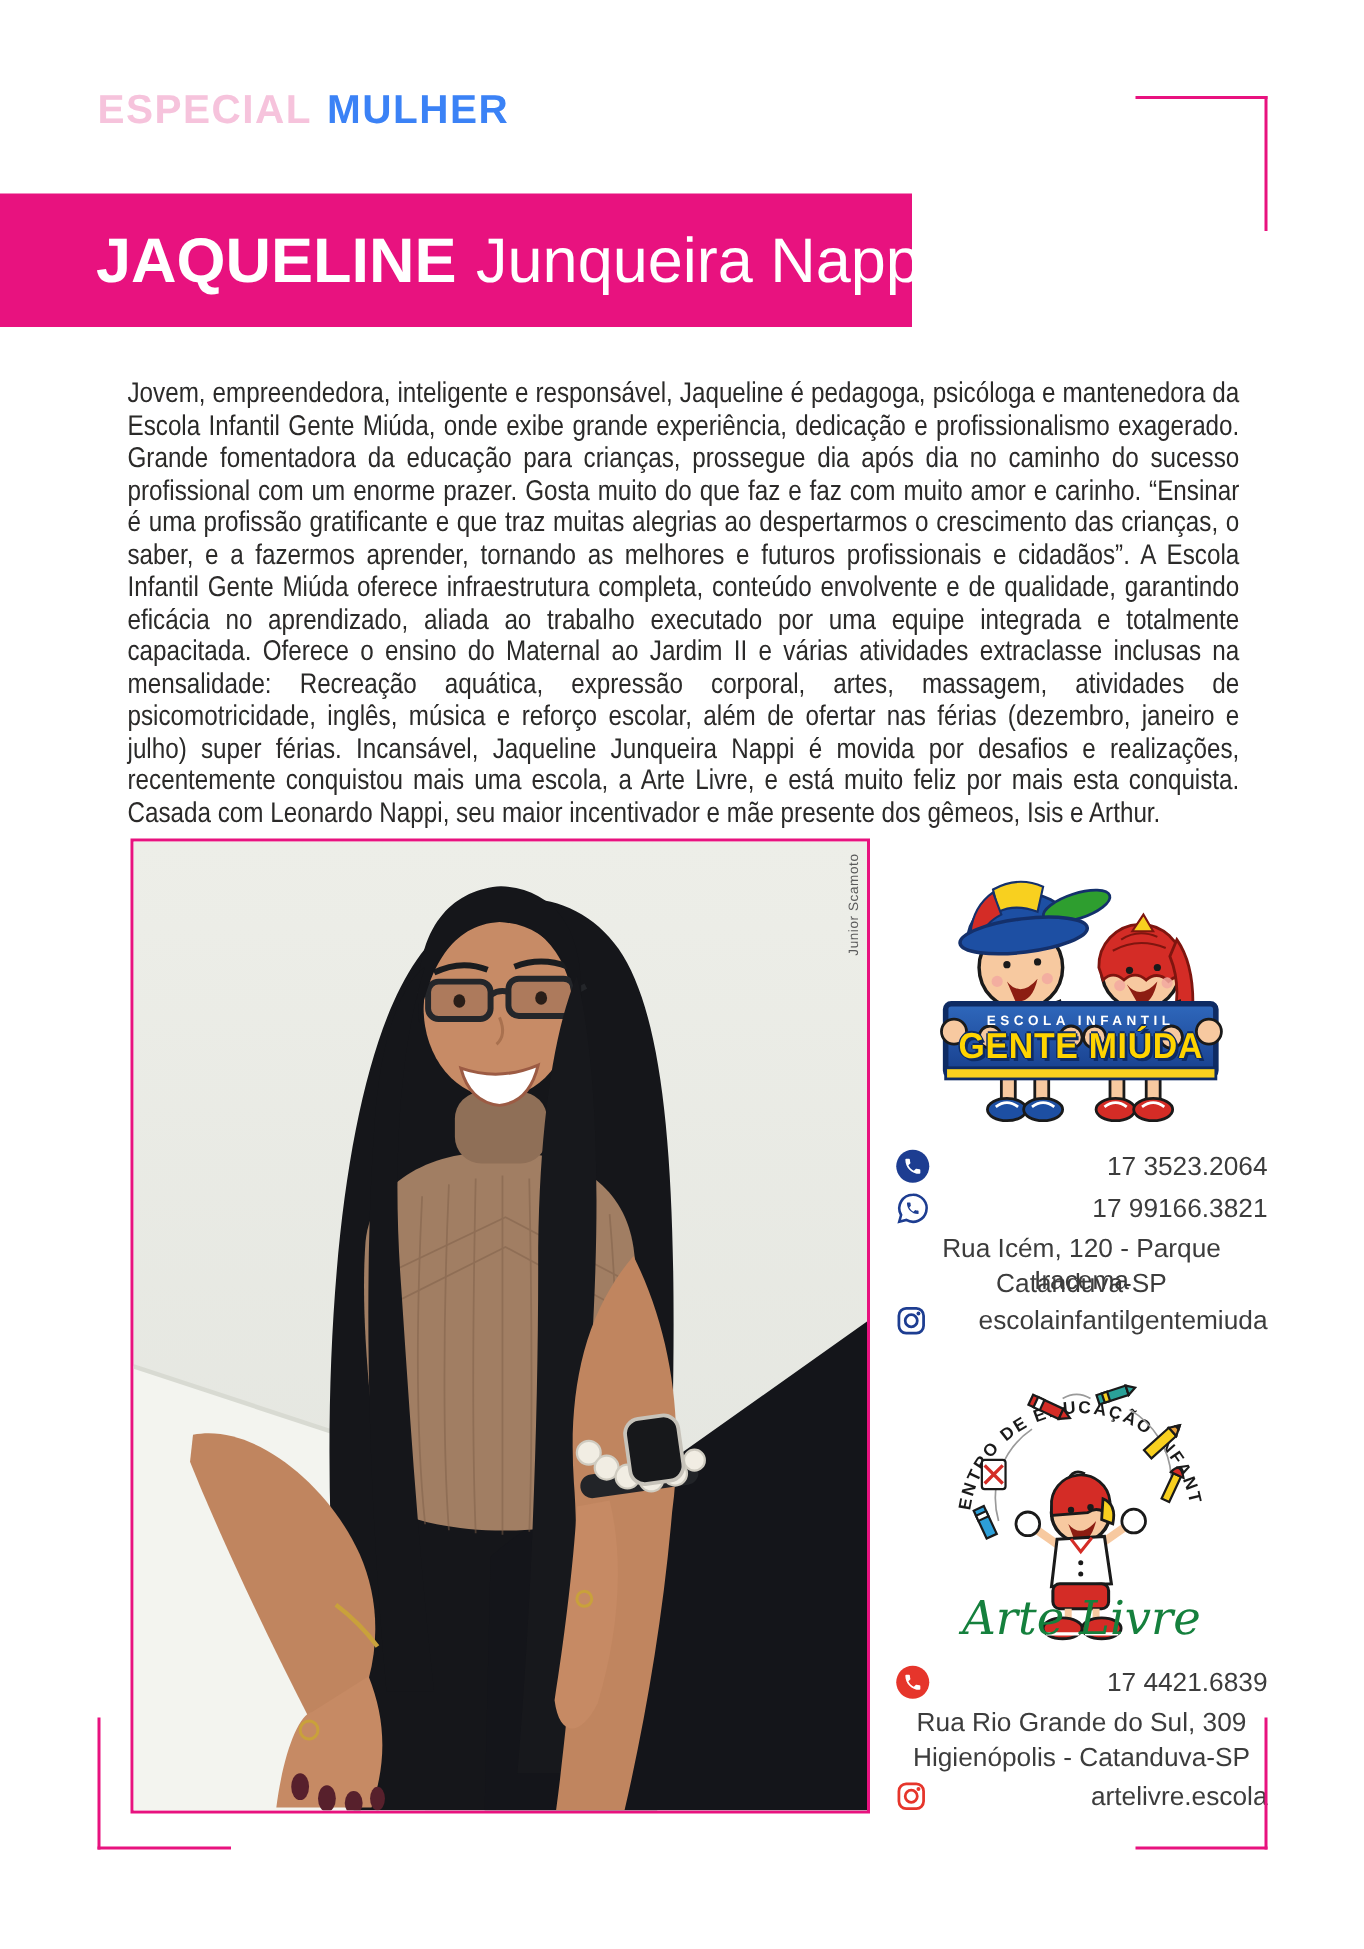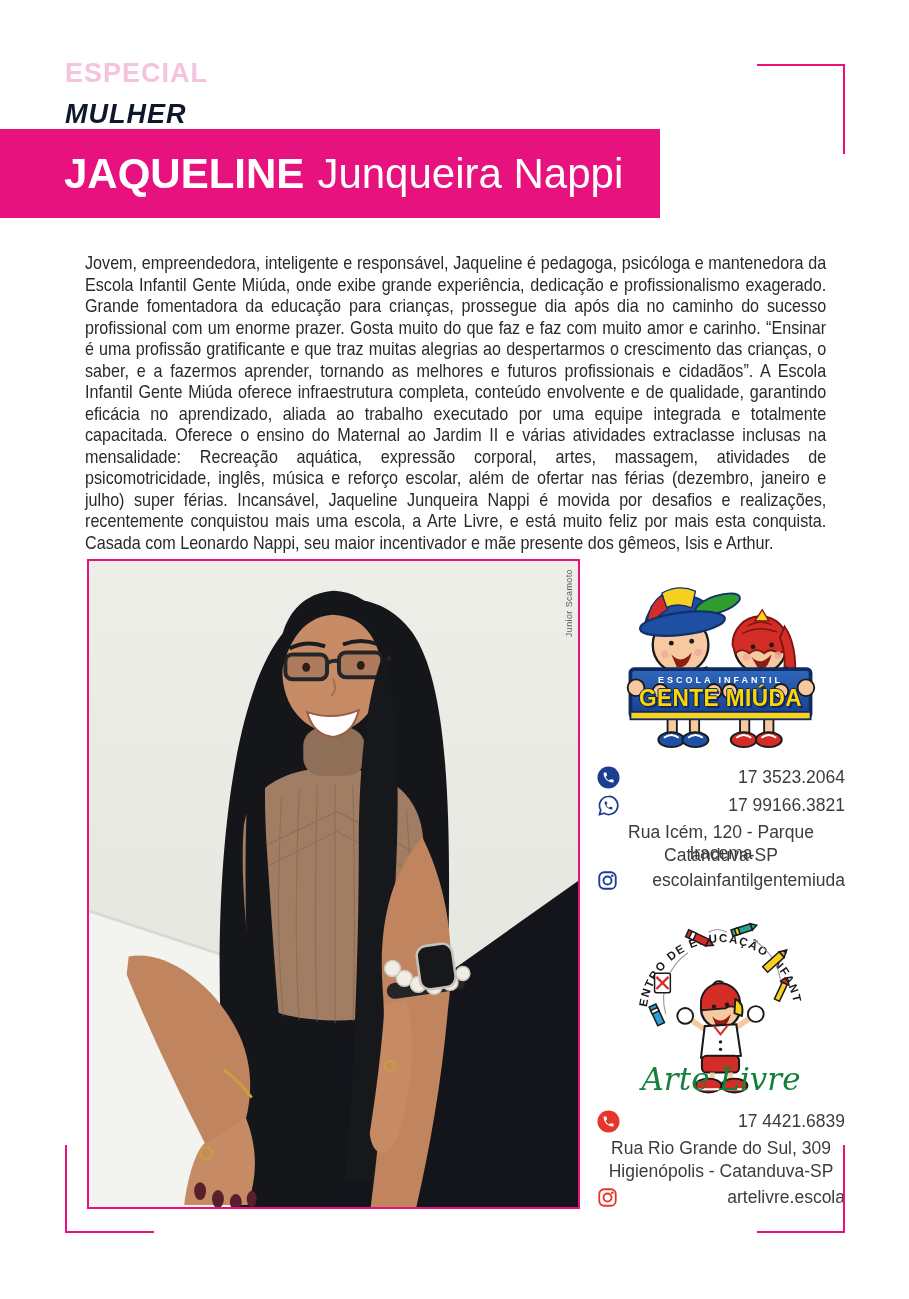--- a/index.html
+++ b/index.html
@@ -1,25 +1,25 @@
 <!DOCTYPE html>
 <html><head>
 <meta charset="utf-8">
 <style>
   html,body{margin:0;padding:0;background:#ffffff;}
   .page{position:relative;width:909px;height:1299px;background:#ffffff;overflow:hidden;
         font-family:"Liberation Sans",sans-serif;}
 
   
   .eyebrow{position:absolute;left:65px;top:58px;font-size:27px;font-weight:bold;
-           letter-spacing:1px;display:flex;gap:10px;flex-direction:column;}
+           letter-spacing:1px;display:flex;gap:10px;}
   .eyebrow .lt{color:#F6C3DC;}
-  .eyebrow .dk{color:#0f172a;font-style:italic;}
-
-  .banner{position:absolute;left:0;top:129px;width:660px;height:89px;background:#E8127F;
+  .eyebrow .dk{color:#3b82f6;}
+
+  .banner{position:absolute;left:0;top:129px;width:608px;height:89px;background:#E8127F;
           display:flex;align-items:center;padding-left:64px;box-sizing:border-box;}
   .banner h1{margin:0;color:#ffffff;font-size:42px;font-weight:400;letter-spacing:0;
              display:flex;gap:13px;align-items:baseline;white-space:nowrap;}
   .banner h1 .b{font-weight:700;}
 
   
   .corner{position:absolute;color:#E8127F;}
   .corner.tr{left:757px;top:64px;width:86px;height:88px;border-top:2.5px solid;border-right:2.5px solid;}
   .corner.bl{left:65px;top:1145px;width:87px;height:86px;border-left:2.5px solid;border-bottom:2.5px solid;}
   .corner.br{left:757px;top:1145px;width:86px;height:86px;border-right:2.5px solid;border-bottom:2.5px solid;}

